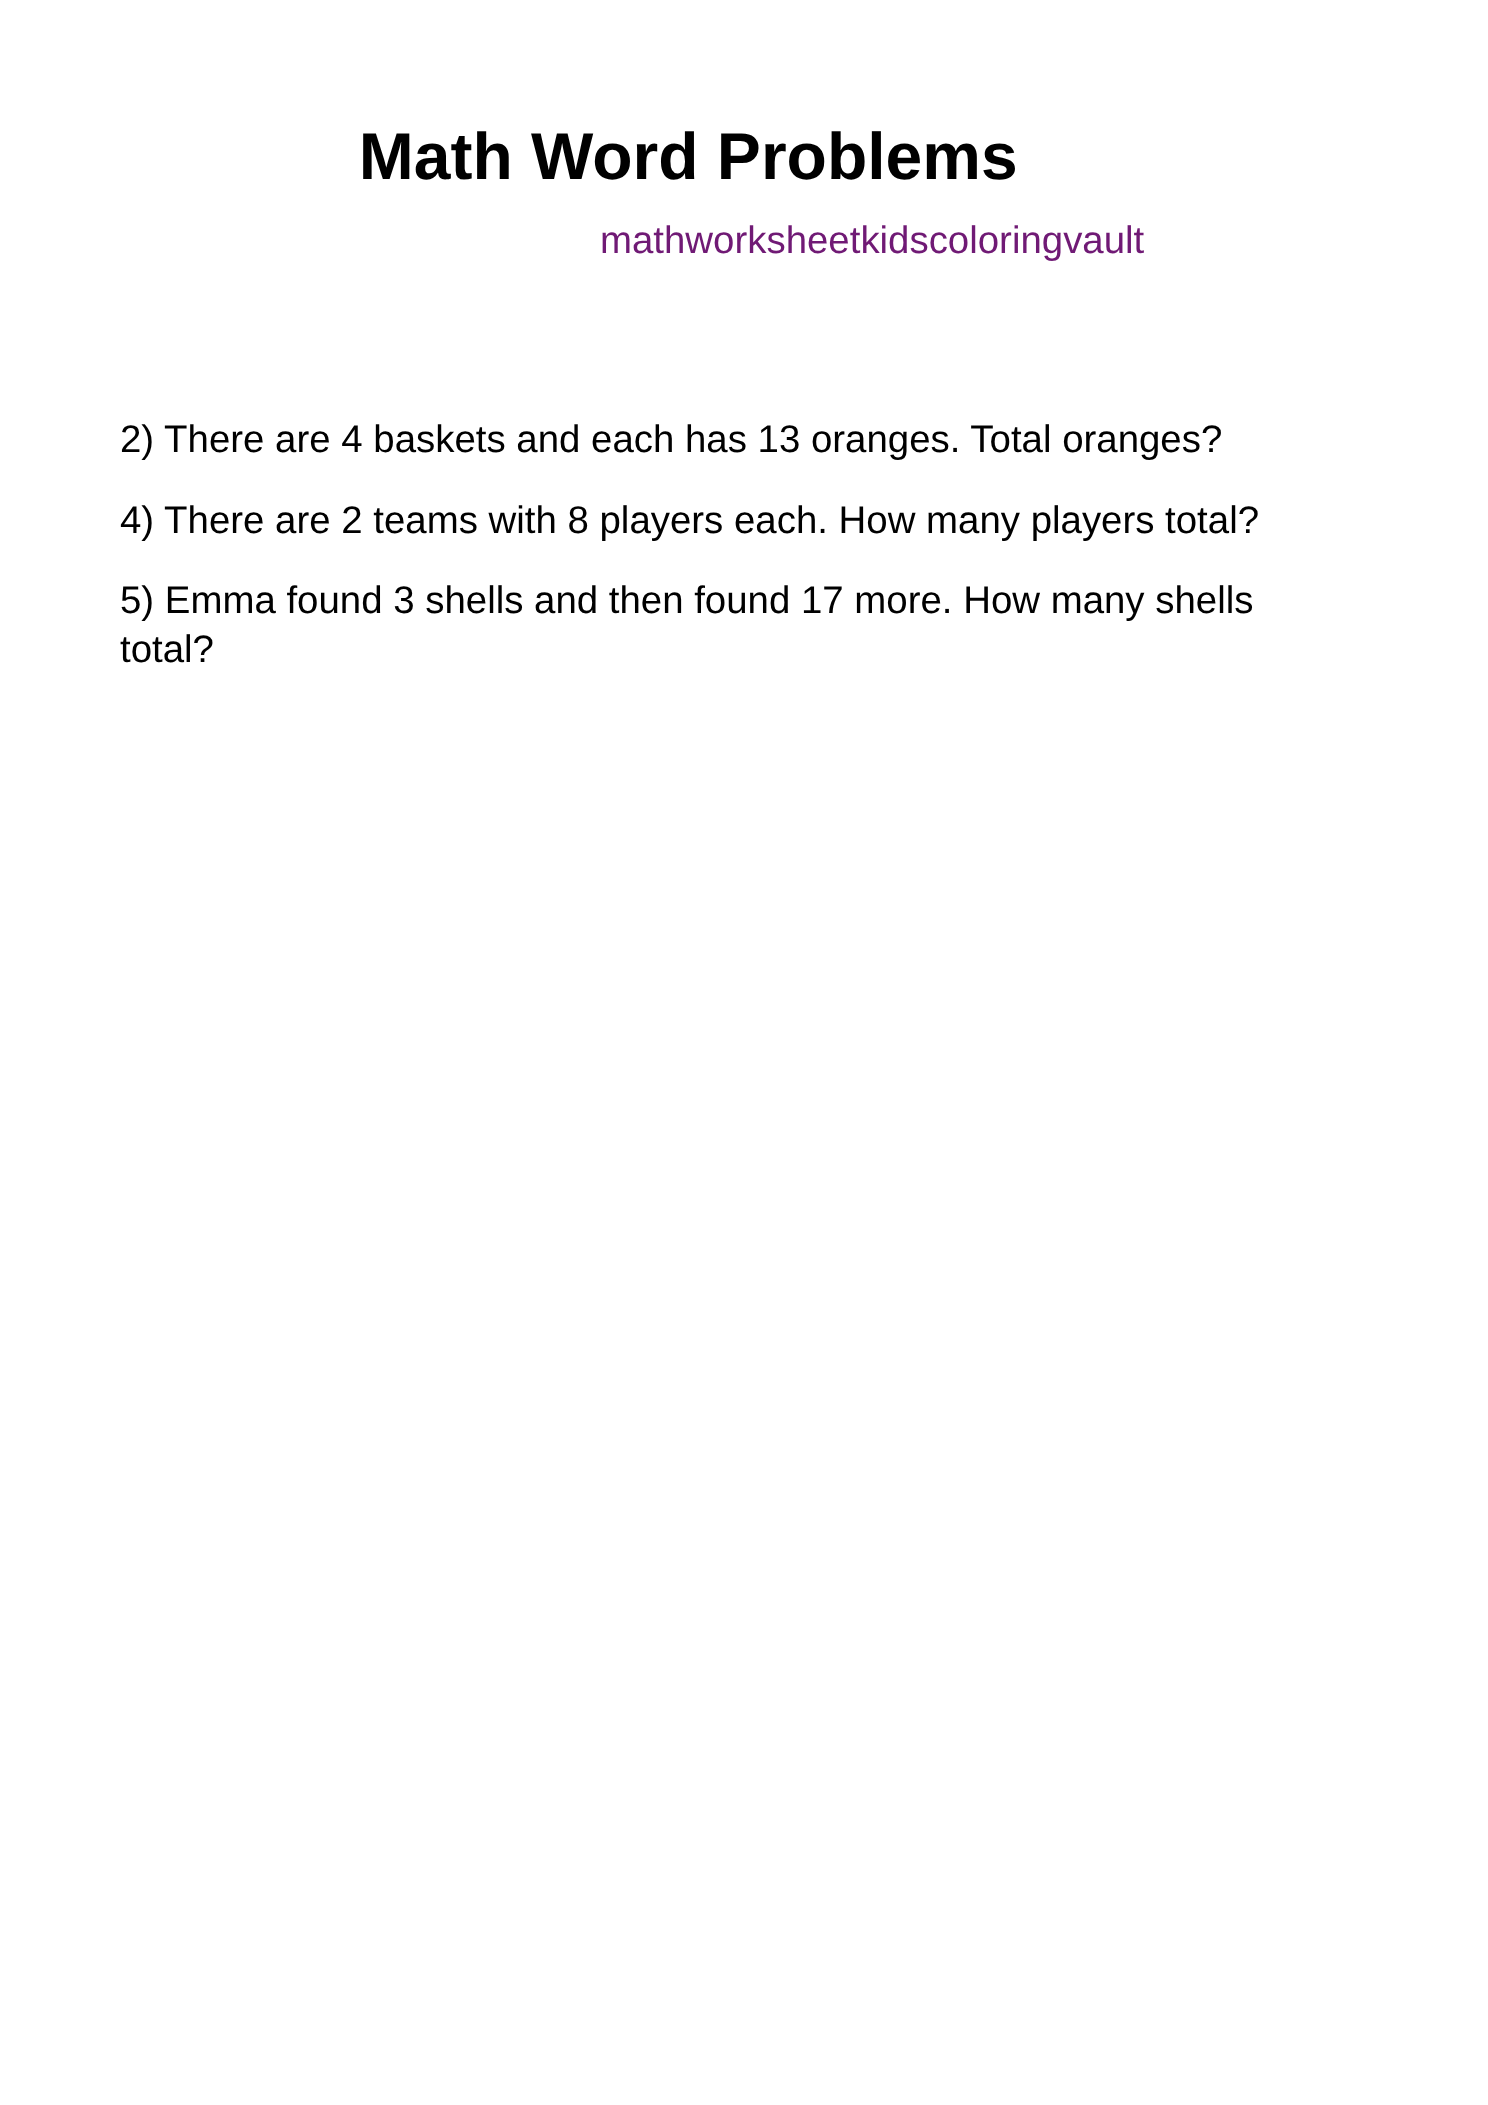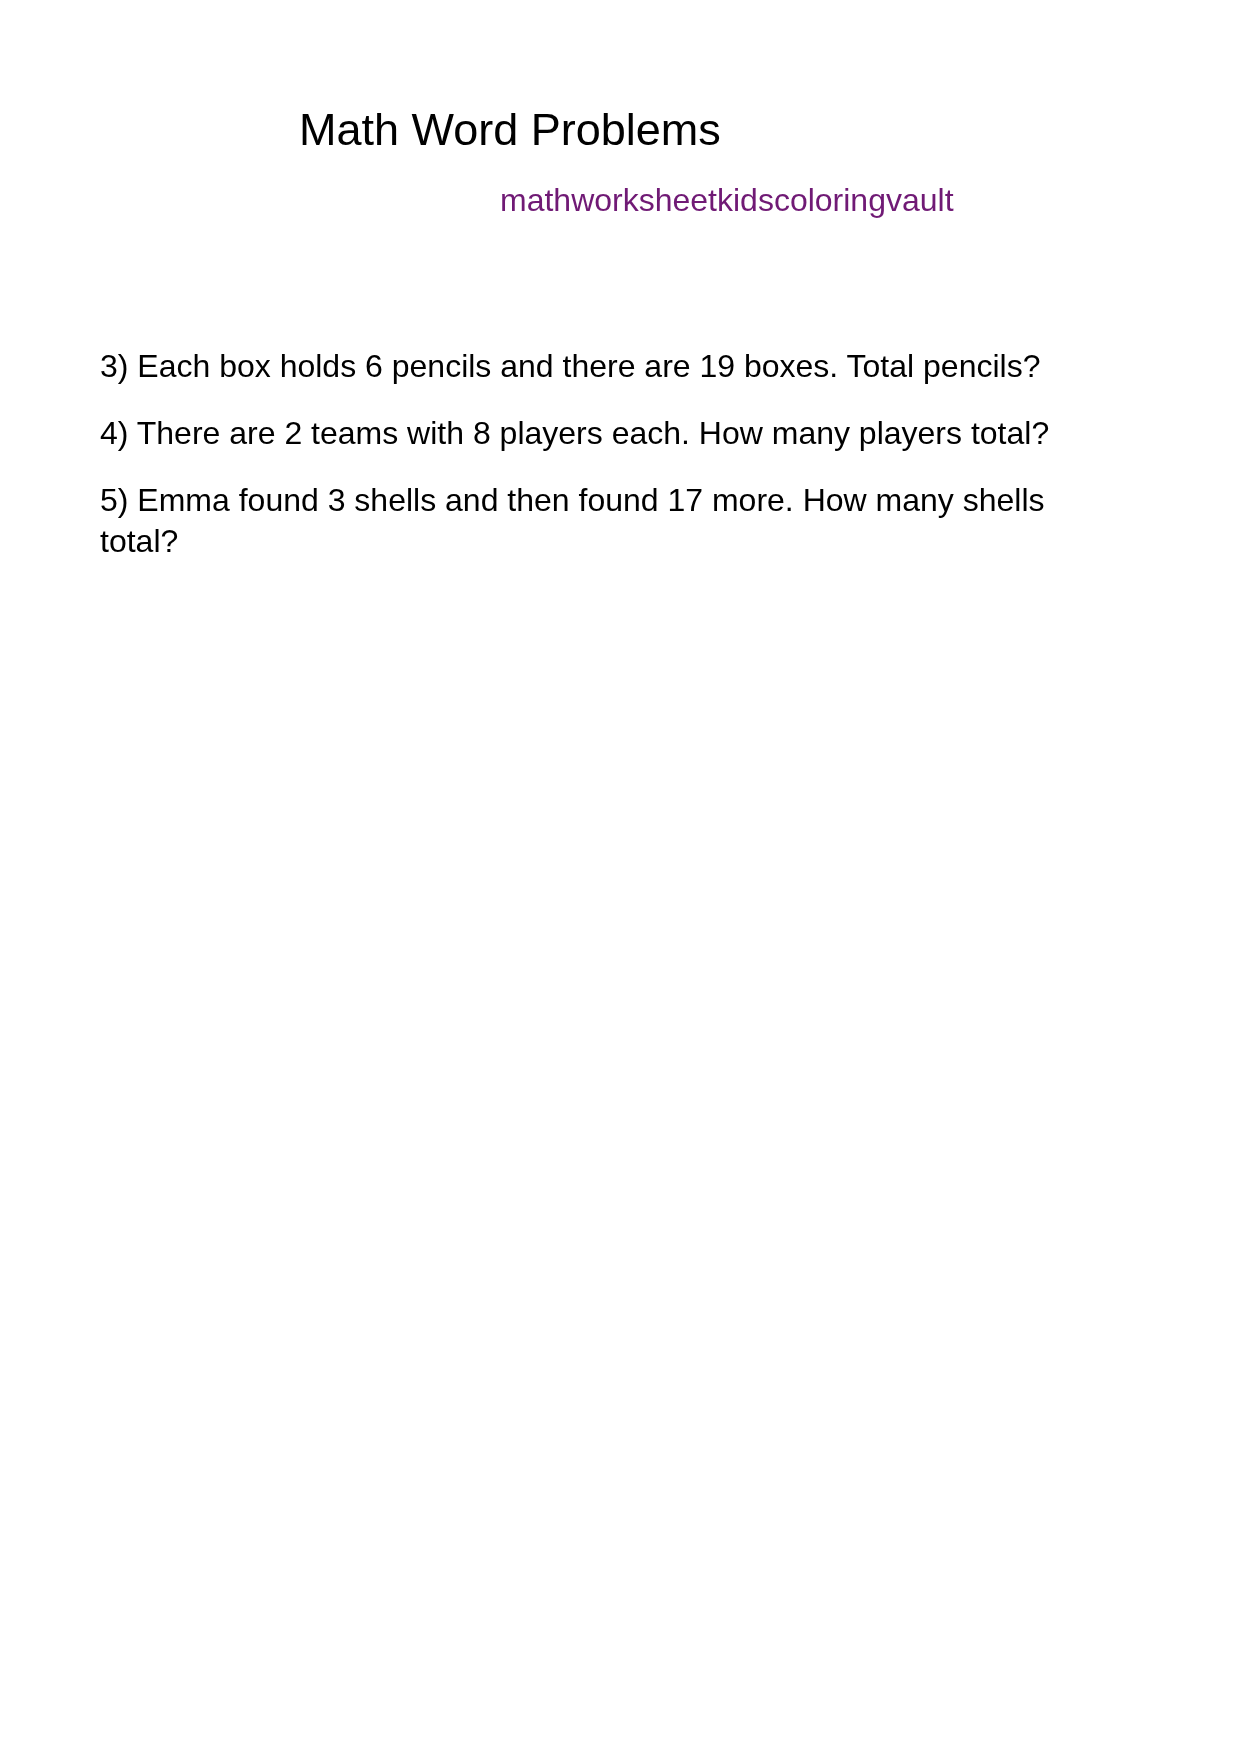--- a/index.html
+++ b/index.html
@@ -1,28 +1,28 @@
 <!DOCTYPE html>
 <html><head>
   <meta charset="utf-8">
   <style>
     html, body { margin: 0; padding: 0; background: #ffffff; }
     body { width: 1240px; height: 1754px; position: relative; overflow: hidden;
            font-family: "Liberation Sans", sans-serif; color: #000; }
-    .title { position: absolute; left: 299px; top: 98px; font-size: 45px; line-height: 64px;
-             white-space: nowrap; margin: 0; font-weight: normal; }
+    .title { position: absolute; left: 299px; top: 98px; font-size: 55px; line-height: 64px;
+             white-space: nowrap; margin: 0; font-weight: bold; }
     .subtitle { position: absolute; left: 500px; top: 180px; font-size: 32px; line-height: 40px;
                 color: #701a75; white-space: nowrap; }
     .problems { position: absolute; left: 100px; top: 346px; width: 1050px; margin: 0; padding: 0; list-style: none; }
     .problem { font-size: 32px; line-height: 41px; margin: 0 0 26px 0; }
     .problem.wrap { width: 1040px; margin-top: 12px; }
   </style>
 </head>
 <body>
 
 <h1 class="title">Math Word Problems</h1>
 <div class="subtitle">mathworksheetkidscoloringvault</div>
 
 <ol class="problems">
-  <li class="problem">3) Each box holds 6 pencils and there are 19 boxes. Total pencils?</li>
+  <li class="problem">2) There are 4 baskets and each has 13 oranges. Total oranges?</li>
   <li class="problem">4) There are 2 teams with 8 players each. How many players total?</li>
   <li class="problem wrap" style="width:1030px">5) Emma found 3 shells and then found 17 more. How many shells total?</li>
 </ol>
 
 </body></html>

